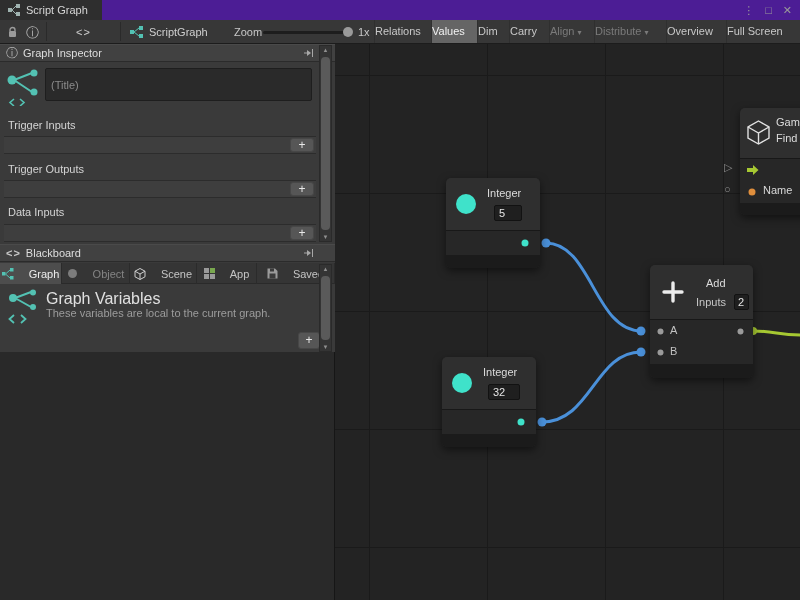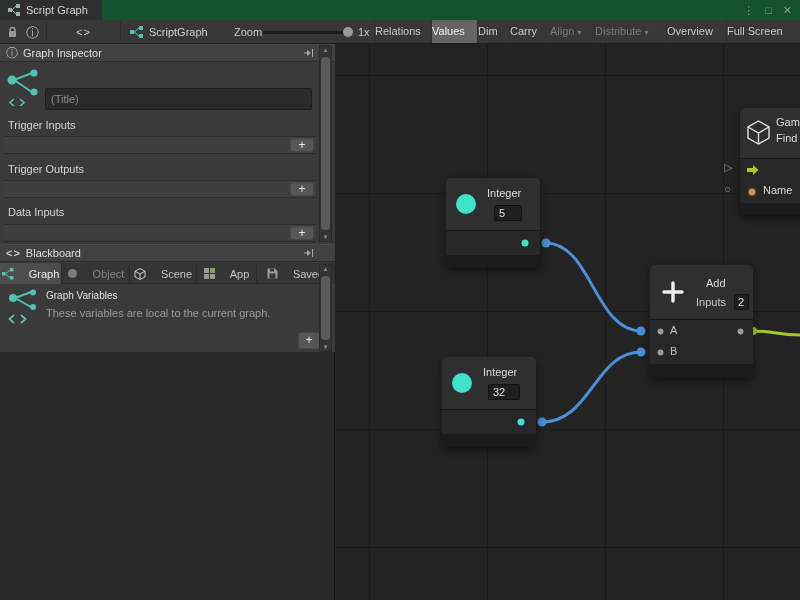--- a/index.html
+++ b/index.html
@@ -1,20 +1,20 @@
 <!DOCTYPE html>
 <html><head>
 <meta charset="utf-8">
 <style>
 *{margin:0;padding:0;box-sizing:border-box}
 html,body{width:800px;height:600px}
 body{font-family:"Liberation Sans",sans-serif;font-size:11px;color:#c8c8c8;background:#292929;position:relative;overflow:hidden}
 .abs{position:absolute}
 
-.titlebar{position:absolute;left:0;top:0;width:800px;height:20px;background:#14532d}
+.titlebar{position:absolute;left:0;top:0;width:800px;height:20px;background:#4c1d95}
 .wintab{position:absolute;left:0;top:0;height:20px;display:flex;align-items:center;gap:5px;padding:0 14px 0 8px;background:#2e2e2e;color:#d6d6d6}
 .winctrls{position:absolute;right:8px;top:0;height:20px;display:flex;align-items:center;gap:11px;color:#9a9a9a}
 
 .toolbar{position:absolute;left:0;top:20px;width:800px;height:24px;background:#373737;border-bottom:1px solid #1c1c1c}
 .vsep{position:absolute;top:2px;width:1px;height:19px;background:#2a2a2a}
 .tb-btn{position:absolute;top:0;height:23px;line-height:23px;text-align:left;color:#c8c8c8;border-left:1px solid #2f2f2f;cursor:default}
 .tb-btn.sel{background:#656565;color:#f2f2f2}
 .tb-btn.dis{color:#7a7a7a}
 .slider-track{position:absolute;background:#1d1d1d;height:3px;border-radius:2px}
 .slider-handle{position:absolute;width:10px;height:10px;border-radius:50%;background:#9a9a9a;top:-4px}
@@ -120,21 +120,21 @@
       <path d="M9.5 1 v8" stroke="#a8a8a8"></path>
   </svg>
 
   <svg class="abs" style="left:5px;top:24px" width="36" height="38">
     <path d="M9 12 L27 5 M9 12 L27 24" stroke="#53c2b3" stroke-width="2" fill="none"></path>
     <circle cx="7" cy="12" r="4.5" fill="#53c2b3"></circle>
     <circle cx="29" cy="5" r="3.5" fill="#53c2b3"></circle>
     <circle cx="29" cy="24" r="3.5" fill="#53c2b3"></circle>
     <path d="M9 31 l-4 3.5 4 3.5 M15 31 l4 3.5 -4 3.5" stroke="#53c2b3" stroke-width="1.6" fill="none"></path>
   </svg>
-  <input class="field abs" style="left: 45px; top: 24px; width: 267px; height: 22px; margin-top: 20px;" placeholder="(Title)">
+  <input class="field abs" style="left: 45px; top: 24px; width: 267px; height: 33px;" placeholder="(Title)">
 
   <span class="sec-label" style="left:8px;top:75px">Trigger Inputs</span>
   <div class="list-row" style="top:92px">
     <div class="plus-btn" style="right:2px;top:1px;width:24px;height:14px">+</div>
   </div>
   <span class="sec-label" style="left:8px;top:119px">Trigger Outputs</span>
   <div class="list-row" style="top:136px">
     <div class="plus-btn" style="right:2px;top:1px;width:24px;height:14px">+</div>
   </div>
   <span class="sec-label" style="left:8px;top:162px">Data Inputs</span>
@@ -200,21 +200,21 @@
     </div>
   </div>
 
   <svg class="abs" style="left:6px;top:245px" width="34" height="36">
     <path d="M9 9 L25 3 M9 9 L25 18" stroke="#53c2b3" stroke-width="2" fill="none"></path>
     <circle cx="7" cy="9" r="4" fill="#53c2b3"></circle>
     <circle cx="27" cy="3.5" r="3" fill="#53c2b3"></circle>
     <circle cx="27" cy="18" r="3" fill="#53c2b3"></circle>
     <path d="M8 26 l-4.5 4 4.5 4 M15 26 l4.5 4 -4.5 4" stroke="#53c2b3" stroke-width="1.8" fill="none"></path>
   </svg>
-  <span class="abs" style="left:46px;top:246px;font-size:10px;color:#e0e0e0">Graph Variables</span>
+  <span class="abs" style="left:46px;top:246px;font-size:16px;color:#e0e0e0">Graph Variables</span>
   <span class="abs" style="left:46px;top:263px;color:#9c9c9c">These variables are local to the current graph.</span>
 
   <div class="plus-btn" style="left:298px;top:288px;width:22px;height:17px;line-height:15px">+</div>
 
   <div class="scrollbar" style="left:319px;top:220px;height:88px">
     <span class="sb-arrow" style="top:1px">▲</span>
     <span class="sb-arrow" style="bottom:1px">▼</span>
     <div class="sb-thumb" style="top:11px;height:64px"></div>
   </div>
 </div>

